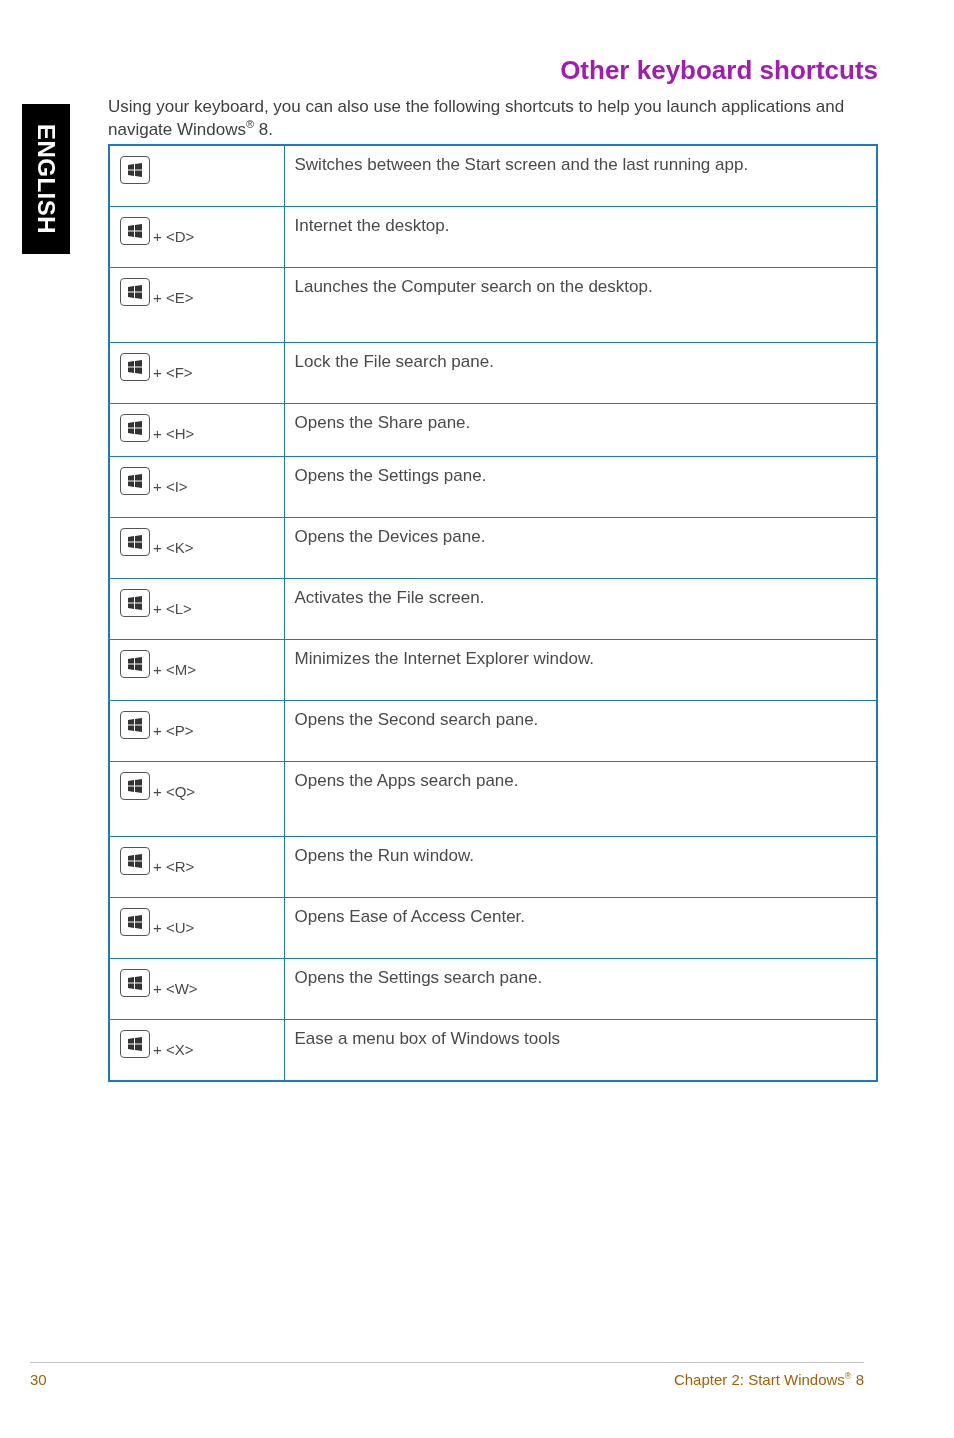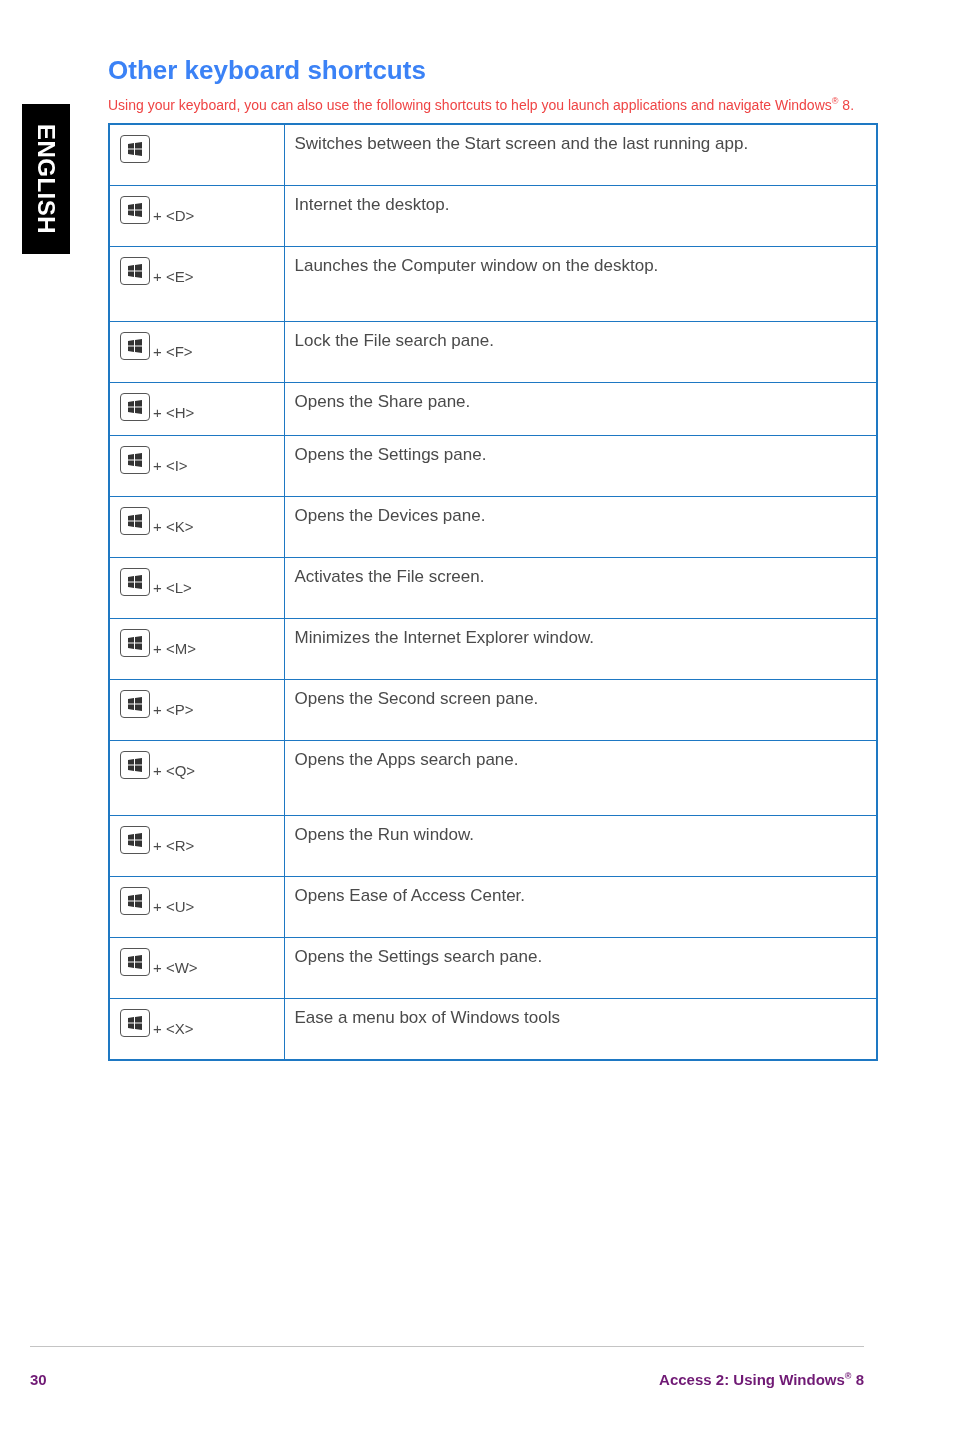--- a/index.html
+++ b/index.html
@@ -47,27 +47,28 @@
     position: absolute;
     top: 55px;
     left: 108px;
     width: 770px;
   }
 
   h1.section-title {
     font-size: 26px;
     font-weight: 700;
     margin: 0 0 10px 0;
-    color: #3b82f6;
+    color: #a21caf;
+    text-align: right;
   }
   p.intro {
-    margin: 0 0 8px 0;
-    font-size: 14px;
+    margin: 0 0 2px 0;
+    font-size: 17px;
     line-height: 1.35;
-    color: #ef4444;
+    color: #404040;
   }
   sup { font-size: 0.65em; vertical-align: super; line-height: 0; }
 
   table.shortcuts {
     width: 100%;
     border-collapse: collapse;
     border: 2.5px solid #1e78c3;
     table-layout: fixed;
   }
   table.shortcuts col.shortcut-col { width: 175px; }
@@ -119,26 +120,25 @@
     margin-left: 1px;
   }
 
   
   .footer {
     position: absolute;
     bottom: 50px;
     left: 30px;
     right: 90px;
     border-top: 1px solid #c4c4c4;
-    padding-top: 24px;
+    padding-top: 8px;
     display: flex;
     justify-content: space-between;
     font-size: 15px;
-    color: #701a75;
-    font-weight: bold;
+    color: #a16207;
   }
   .footer .page-num { }
   .footer .chapter sup { font-size: 0.6em; }
 </style>
 </head>
 <body>
 
 <div class="page">
 
   <div class="side-tab">
@@ -202,21 +202,21 @@
                       <polygon points="0,2 6,1 6,6.5 0,6.5"></polygon>
                       <polygon points="7,0.9 14,0 14,6.5 7,6.5"></polygon>
                       <polygon points="0,7.5 6,7.5 6,13 0,12"></polygon>
                       <polygon points="7,7.5 14,7.5 14,14 7,13.1"></polygon>
                     </g>
                   </svg>
               </span>
               <span class="plus-key"> + &lt;E&gt;</span>
             </span>
           </td>
-          <td>Launches the Computer window on the desktop.</td>
+          <td>Launches the Computer search on the desktop.</td>
         </tr>
         <tr class="h-2">
           <td class="shortcut-cell">
             <span class="key-group">
               <span class="keycap">
                 <svg width="14" height="14" viewBox="0 0 14 14">
                     <g fill="#333">
                       <polygon points="0,2 6,1 6,6.5 0,6.5"></polygon>
                       <polygon points="7,0.9 14,0 14,6.5 7,6.5"></polygon>
                       <polygon points="0,7.5 6,7.5 6,13 0,12"></polygon>
@@ -328,21 +328,21 @@
                       <polygon points="0,2 6,1 6,6.5 0,6.5"></polygon>
                       <polygon points="7,0.9 14,0 14,6.5 7,6.5"></polygon>
                       <polygon points="0,7.5 6,7.5 6,13 0,12"></polygon>
                       <polygon points="7,7.5 14,7.5 14,14 7,13.1"></polygon>
                     </g>
                   </svg>
               </span>
               <span class="plus-key"> + &lt;P&gt;</span>
             </span>
           </td>
-          <td>Opens the Second screen pane.</td>
+          <td>Opens the Second search pane.</td>
         </tr>
         <tr class="h-3">
           <td class="shortcut-cell">
             <span class="key-group">
               <span class="keycap">
                 <svg width="14" height="14" viewBox="0 0 14 14">
                     <g fill="#333">
                       <polygon points="0,2 6,1 6,6.5 0,6.5"></polygon>
                       <polygon points="7,0.9 14,0 14,6.5 7,6.5"></polygon>
                       <polygon points="0,7.5 6,7.5 6,13 0,12"></polygon>
@@ -427,17 +427,17 @@
           </td>
           <td>Ease a menu box of Windows tools</td>
         </tr>
       </tbody>
     </table>
   </div>
 
   <div class="footer">
     <span class="page-num">30</span>
     <span class="chapter">
-      <span>Access 2: Using Windows</span><sup>®</sup><span> 8</span>
+      <span>Chapter 2: Start Windows</span><sup>®</sup><span> 8</span>
     </span>
   </div>
 
 </div>
 
 </body></html>

